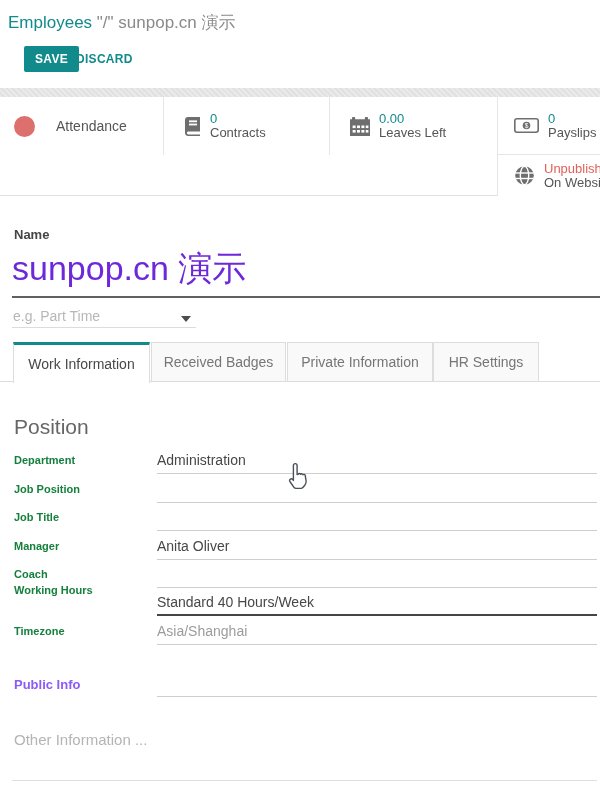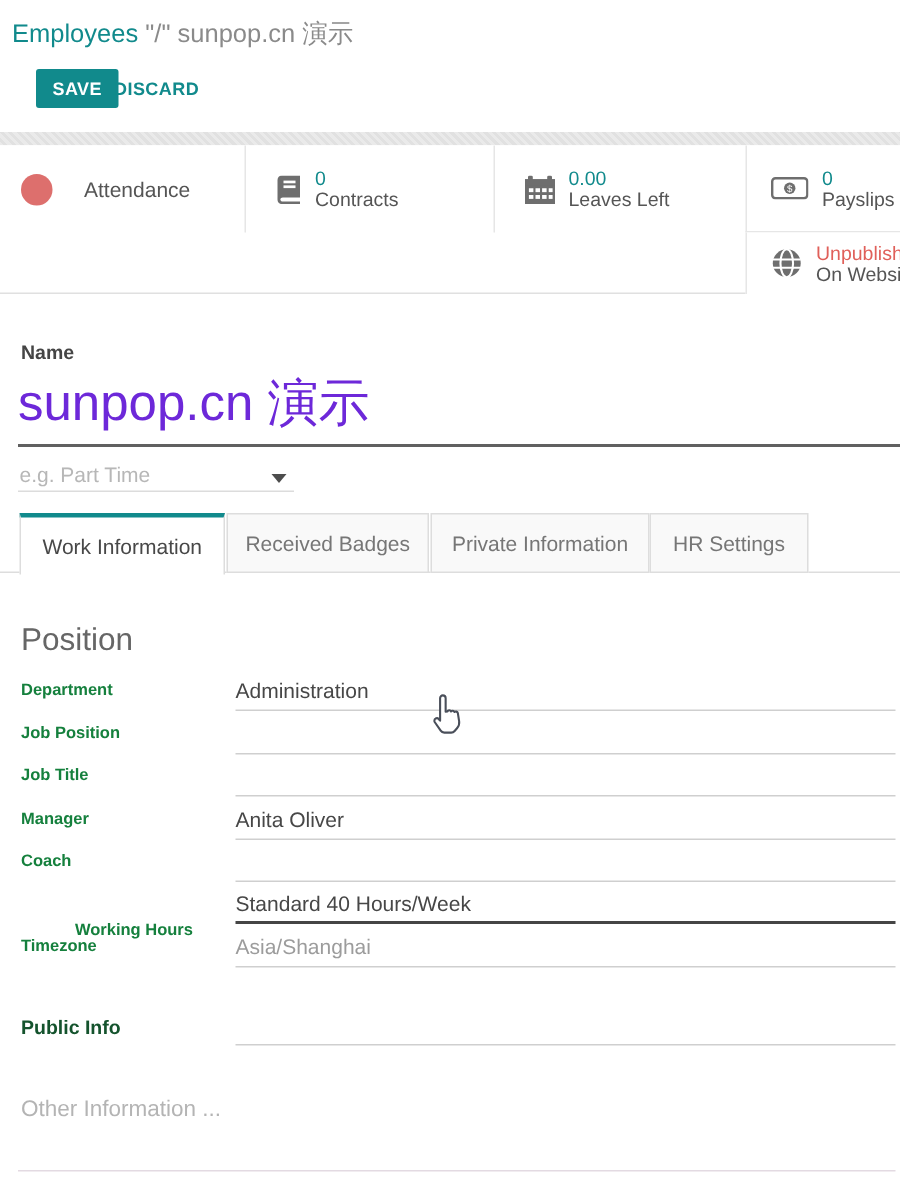--- a/index.html
+++ b/index.html
@@ -71,24 +71,24 @@
   .frow-label { position:absolute; left:14px; width:140px; font-size:11px; font-weight:bold; color:#15803d; }
   .frow-value { position:absolute; left:157px; width:440px; height:22px; font-size:14px; color:#474747;
     border-bottom:1px solid #cfcfcf; white-space:nowrap; cursor:text; }
   .frow-value.strong { border-bottom:2px solid #454545; }
   .frow-value.muted { color:#9c9c9c; }
   .y1 { top:454px; } .y1v { top:452px; }
   .y2 { top:483px; } .y2v { top:481px; }
   .y3 { top:511px; } .y3v { top:509px; }
   .y4 { top:540px; } .y4v { top:538px; }
   .y5 { top:568px; } .y5v { top:566px; }
-  .y6 { top:614px;margin-left:36px; } .y6v { top:594px; }
+  .y6 { top:584px; } .y6v { top:594px; }
   .y7 { top:625px; } .y7v { top:623px; }
 
-  .public-label { position:absolute; left:14px; top:677px; font-size:13px; font-weight:bold; color:#14532d; }
+  .public-label { position:absolute; left:14px; top:677px; font-size:13px; font-weight:bold; color:#8b5cf6; }
   .public-value { position:absolute; left:157px; top:675px; width:440px; height:22px;
     border-bottom:1px solid #cfcfcf; cursor:text; }
 
   .notes-placeholder { position:absolute; left:14px; top:731px; font-size:15px; color:#b4b4b4; cursor:text; }
   .bottom-divider { position:absolute; left:12px; top:780px; width:585px; height:0; border-bottom:1px solid #e3dae2; }
 
   .cursor-pointer { position:absolute; left:286px; top:462px; z-index:5; }
 </style>
 </head>
 <body>

